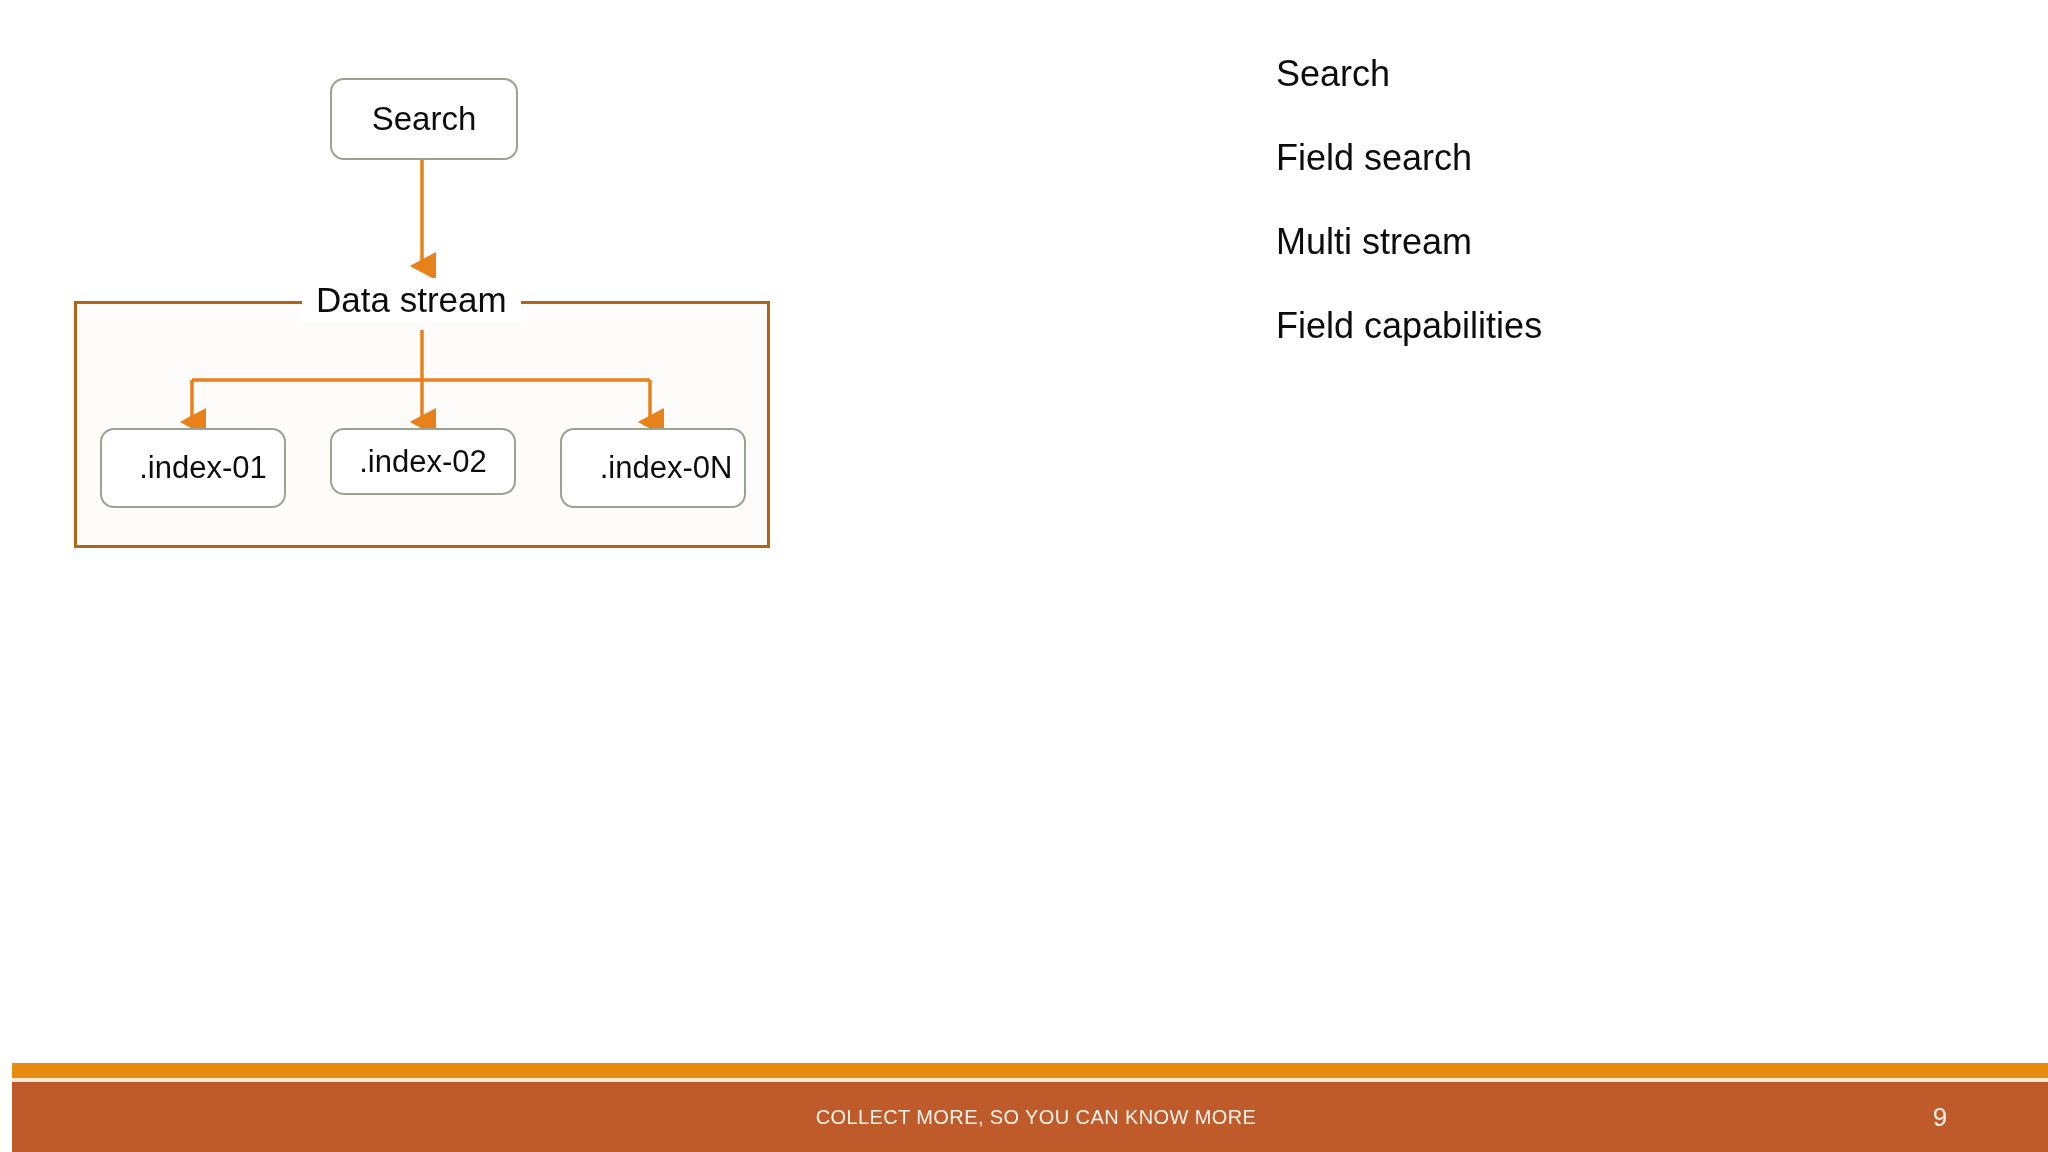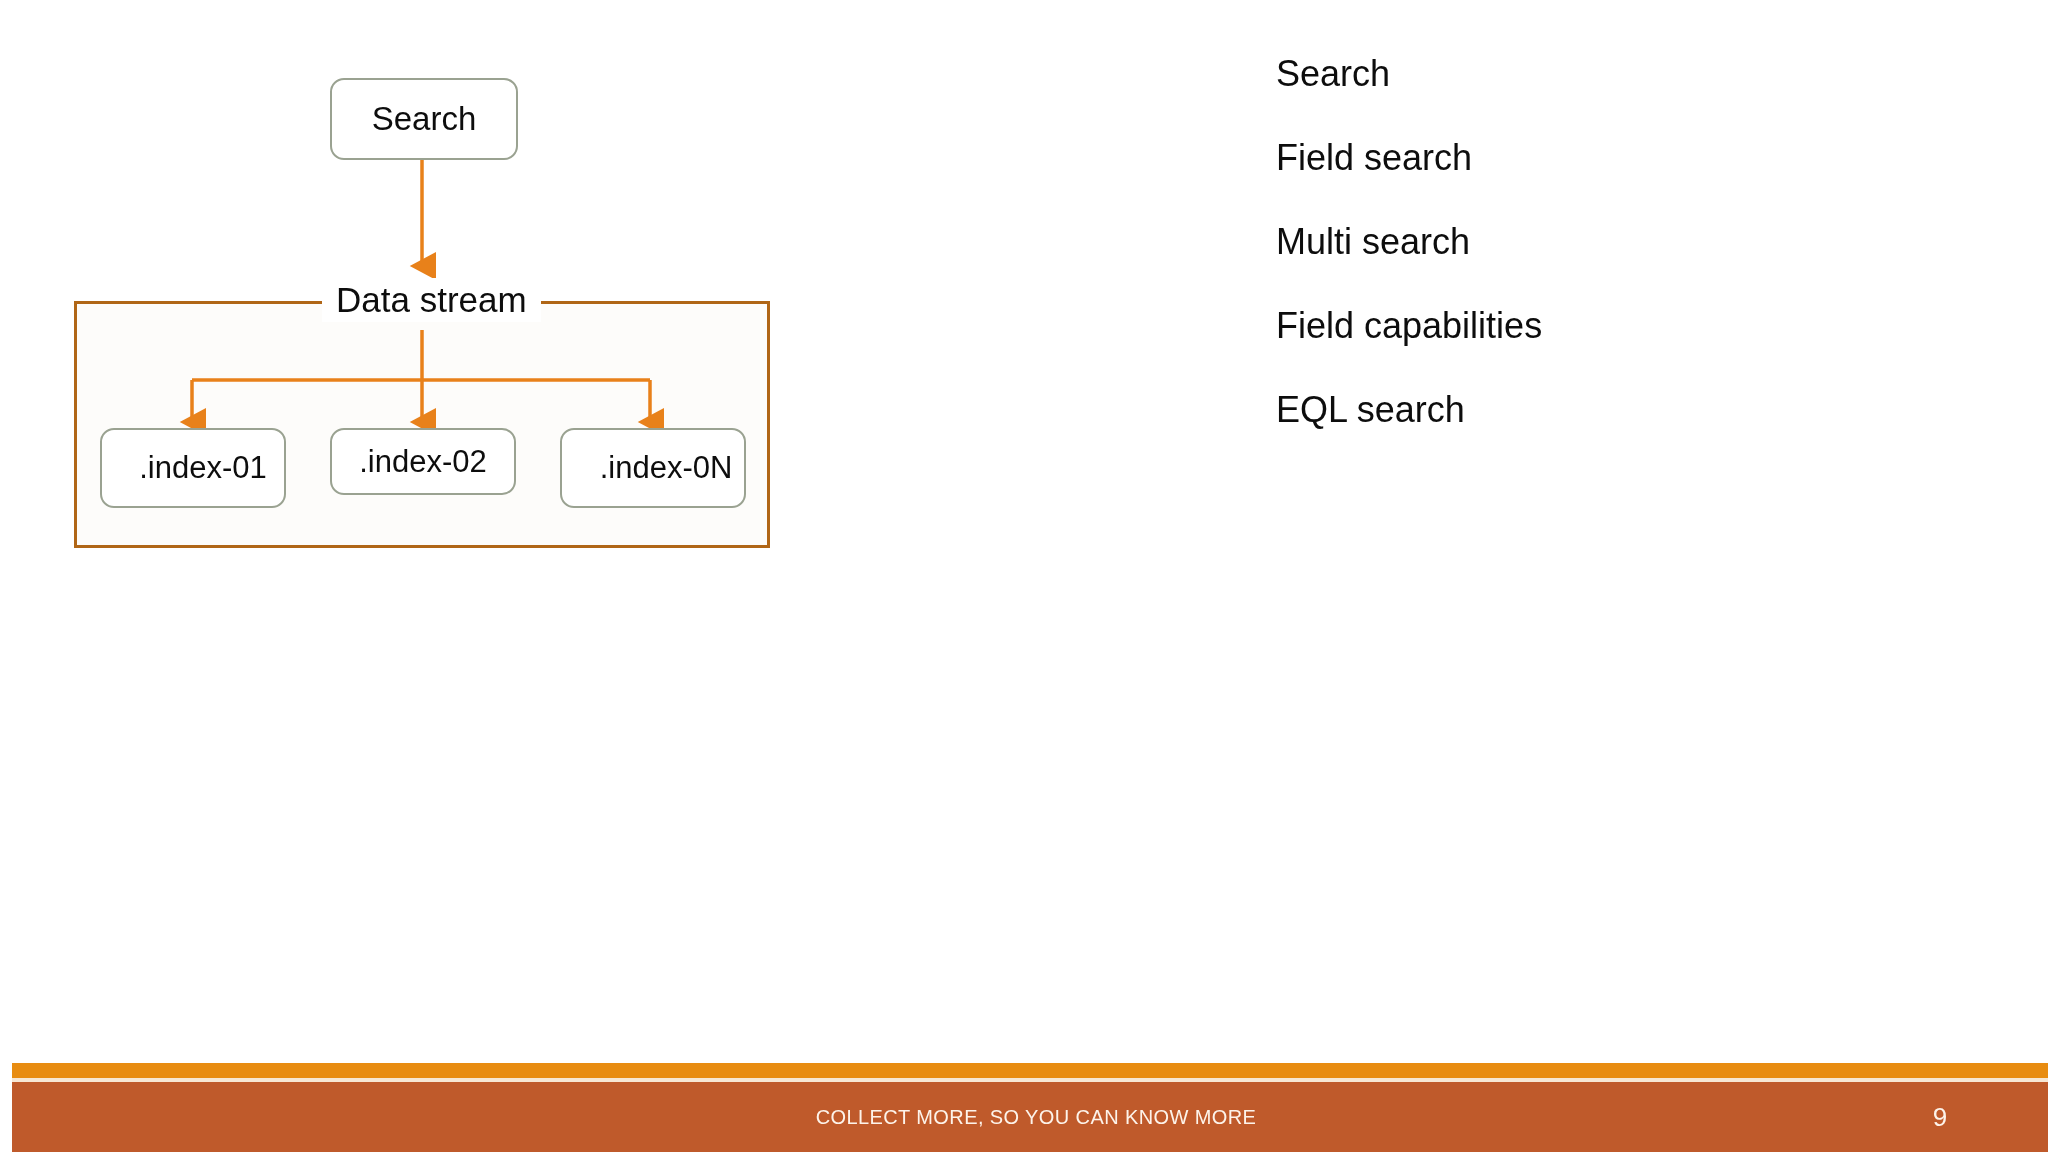--- a/index.html
+++ b/index.html
@@ -61,21 +61,21 @@
     left: 74px;
     top: 301px;
     width: 696px;
     height: 247px;
     box-sizing: border-box;
     border: 3px solid #b06616;
     background: #fdfcfa;
   }
   #datastream-label {
     position: absolute;
-    left: 322px;
+    left: 302px;
     top: 278px;
     padding: 0 14px;
     background: #ffffff;
     color: #0d0d0d;
     font-size: 35px;
     line-height: 44px;
     white-space: nowrap;
     font-family: "Liberation Sans", sans-serif;
   }
 
@@ -197,23 +197,22 @@
     <div id="datastream-label">Data stream</div>
 
     <div class="node-box" id="index-node-0">.index-01</div>
     <div class="node-box" id="index-node-1">.index-02</div>
     <div class="node-box" id="index-node-2">.index-0N</div>
   </div>
 
   <div id="bullet-list">
     <div class="bullet-item">Search</div>
     <div class="bullet-item">Field search</div>
-    <div class="bullet-item">Multi search</div>
+    <div class="bullet-item">Multi stream</div>
     <div class="bullet-item">Field capabilities</div>
-    <div class="bullet-item">EQL search</div>
   </div>
 
   <div id="footer">
     <div id="footer-accent"></div>
     <div id="footer-hairline"></div>
     <div id="footer-bar"></div>
     <div id="footer-tagline">COLLECT MORE, SO YOU CAN KNOW MORE</div>
     <div id="footer-page-number">9</div>
   </div>
 

